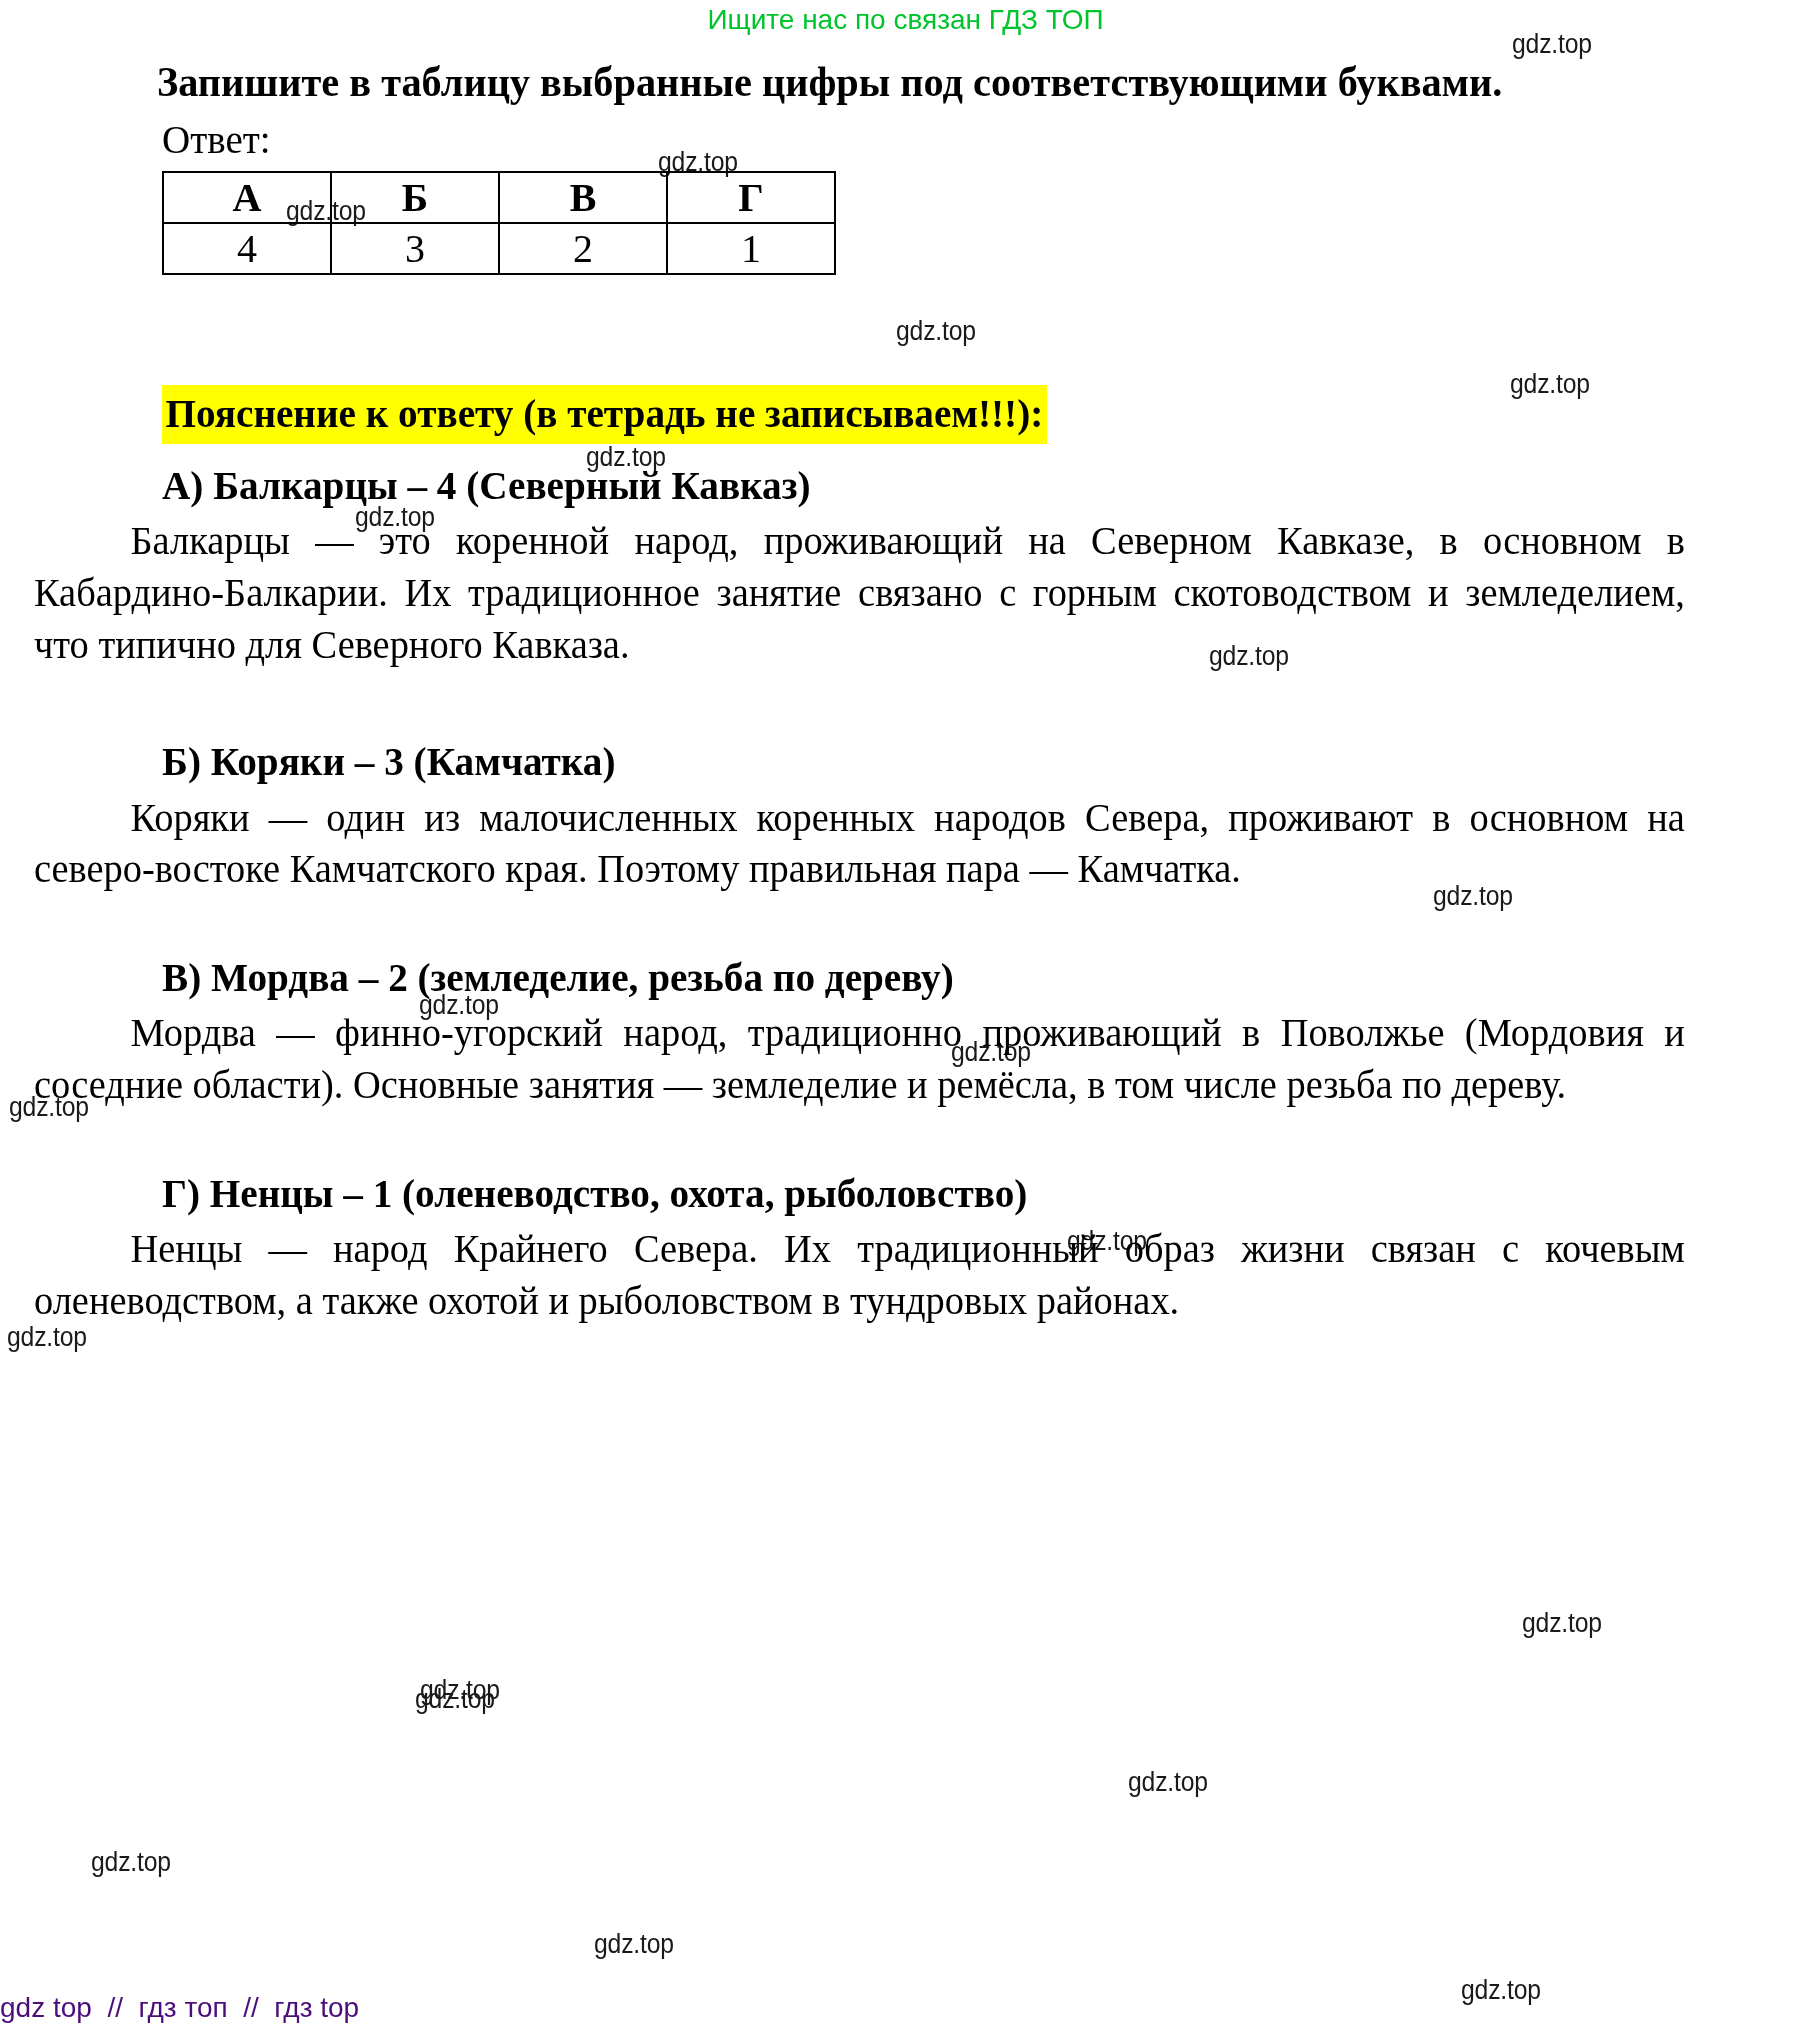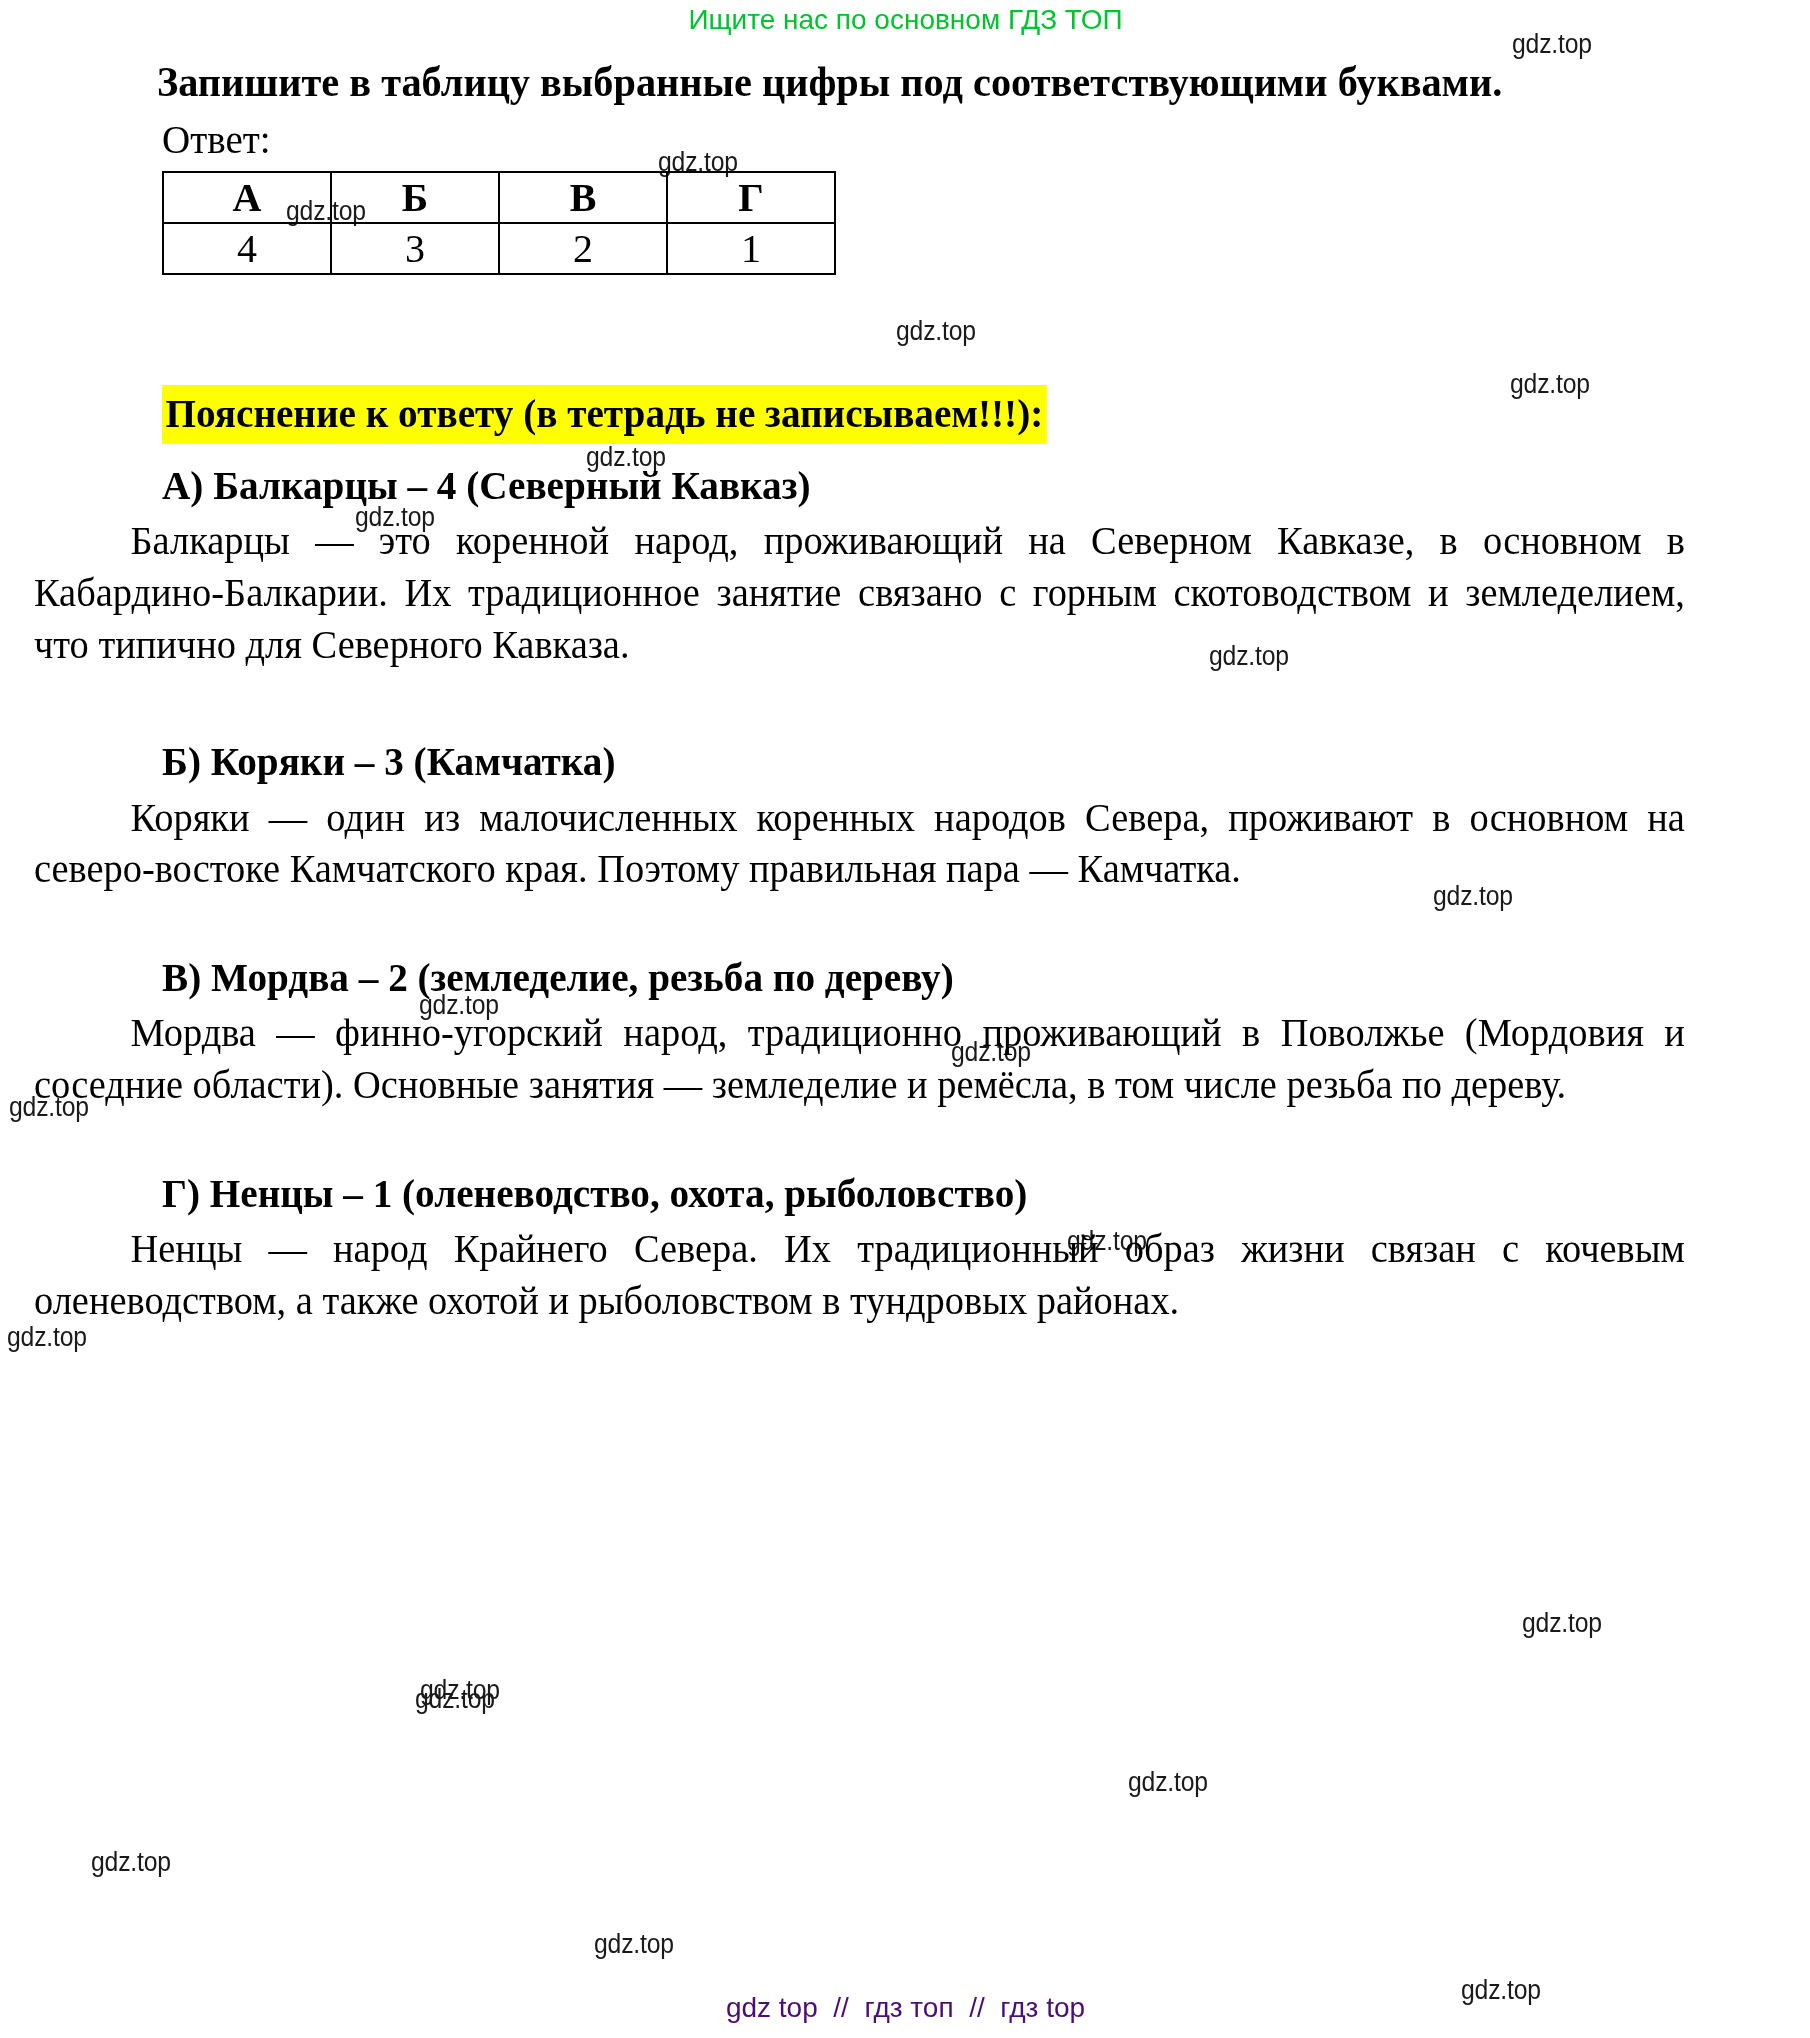--- a/index.html
+++ b/index.html
@@ -140,21 +140,20 @@
   .gap-a  { height: 50px; }
   .gap-b  { height: 41px; }
   .gap-c  { height: 41px; }
 
   
   .footer {
     position: absolute;
     bottom: 14px;
     left: 0;
     width: 1811px;
-    text-align: center;
     font-family: "Liberation Sans", "DejaVu Sans", sans-serif;
     font-size: 28px;
     color: #4b0d7a;
     z-index: 8;
     white-space: pre;
   }
 </style>
 </head>
 <body>
 
@@ -175,21 +174,21 @@
     <div class="wm" style="left: 7px; top: 1321px;">gdz.top</div>
     <div class="wm" style="left: 420px; top: 1674px;">gdz.top</div>
     <div class="wm" style="left: 1522px; top: 1607px;">gdz.top</div>
     <div class="wm" style="left: 415px; top: 1683px;">gdz.top</div>
     <div class="wm" style="left: 1128px; top: 1766px;">gdz.top</div>
     <div class="wm" style="left: 91px; top: 1846px;">gdz.top</div>
     <div class="wm" style="left: 594px; top: 1928px;">gdz.top</div>
     <div class="wm" style="left: 1461px; top: 1974px;">gdz.top</div>
   </div>
 
-<div class="top-banner" style="color: rgb(0, 196, 43);">Ищите нас по основном ГДЗ ТОП</div>
+<div class="top-banner" style="color: rgb(0, 196, 43);">Ищите нас по связан ГДЗ ТОП</div>
 
 <div class="page">
   <div class="content">
 
     <p class="q-title">Запишите в таблицу выбранные цифры под соответствующими буквами.</p>
 
     <div class="answer-label">Ответ:</div>
 
     <table class="answer-table">
       <tbody>

